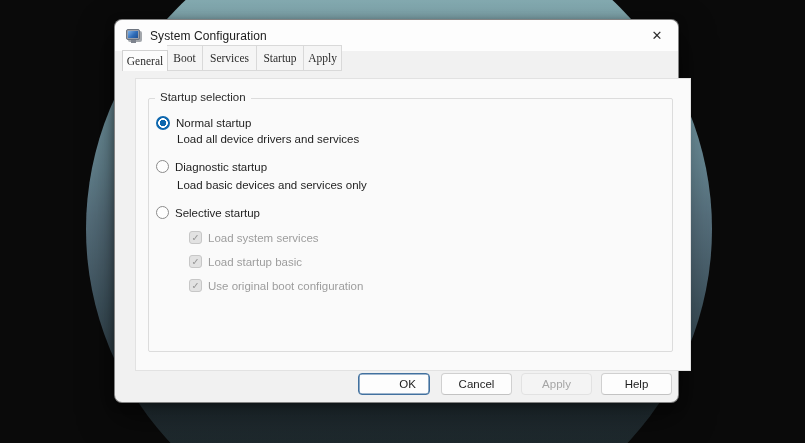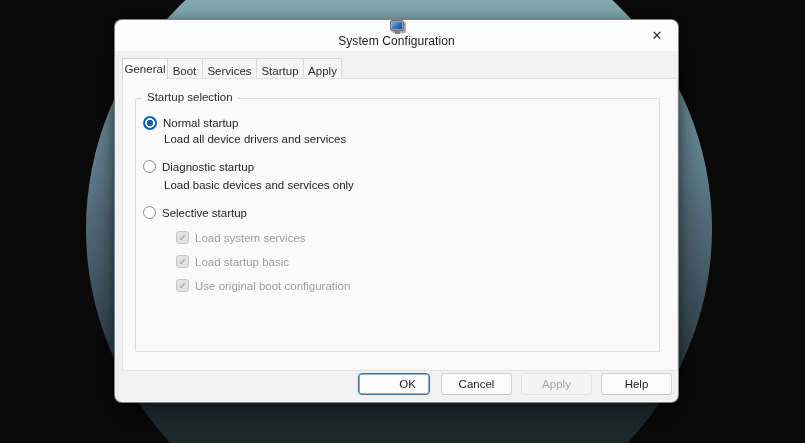--- a/index.html
+++ b/index.html
@@ -20,41 +20,41 @@
       radial-gradient(70px 40px at 274px 98px,rgba(93,127,132,.8) 0 30%,rgba(0,0,0,0) 70%),
       radial-gradient(110px 60px at 180px 120px,rgba(10,15,17,.95) 0 40%,rgba(0,0,0,0) 75%),
       radial-gradient(130px 60px at 560px 115px,rgba(18,26,27,.95) 0 40%,rgba(0,0,0,0) 75%),
       linear-gradient(180deg,rgba(30,42,46,0) 0%,rgba(27,38,42,.75) 42%,#131b1e 78%,#0c0f10 100%);}
 
   
   .dialog{position:absolute;left:114px;top:19px;width:565px;height:384px;
     background:#f1f1f1;border:1px solid rgba(40,40,40,.55);border-radius:8px;
     box-shadow:0 14px 34px rgba(0,0,0,.55),0 2px 8px rgba(0,0,0,.35);}
   .titlebar{position:absolute;left:0;top:0;width:100%;height:31px;background:#fdfdfd;
-    border-radius:8px 8px 0 0;display:flex;align-items:center;flex-direction:column;}
+    border-radius:8px 8px 0 0;display:flex;align-items:center;}
   .app-icon{width:16px;height:14px;margin:0 8px 0 11px;position:relative;flex:0 0 auto;}
   .app-icon .frame{position:absolute;left:0;top:0;width:14px;height:11px;background:#9aa0ab;
     border:1px solid #6e7580;border-radius:2px;box-shadow:2px 2px 0 rgba(90,96,105,.55);}
   .app-icon .screen{position:absolute;left:2px;top:2px;width:10px;height:7px;
     background:linear-gradient(135deg,#7db1e8 0%,#2f6cb8 55%,#1d4f92 100%);}
   .app-icon .stand{position:absolute;left:5px;top:11px;width:5px;height:3px;background:#7d838d;}
   .title-text{font-size:12px;color:#1b1b1b;letter-spacing:.1px;}
   .close-btn{position:absolute;right:7px;top:3px;width:28px;height:25px;display:flex;
     align-items:center;justify-content:center;font-size:13px;color:#2f2f2f;cursor:default;
     border-radius:4px;font-family:"DejaVu Sans",sans-serif;}
 
   
-  .tabstrip{position:absolute;left:7px;top:38px;height:21px;display:flex;}
+  .tabstrip{position:absolute;left:7px;top:30px;height:21px;display:flex;align-items:flex-end;font-family:Liberation Serif, serif;}
   .tab{height:26px;background:#f5f5f5;border:1px solid #d9d9d9;border-left:none;
     display:flex;align-items:center;justify-content:center;font-size:11.5px;color:#2d2d2d;
     position:relative;}
   .tab:first-child{border-left:1px solid #d9d9d9;}
   .tab.active{height:21px;background:#fcfcfc;border:1px solid #d2d2d2;border-bottom:none;
     z-index:3;margin-right:-1px;border-radius:1px 1px 0 0;}
-  .tabpage{position:absolute;left:7px;top:58px;width:556px;height:293px;background:#fafafa;
+  .tabpage{position:absolute;left:20px;top:58px;width:556px;height:293px;background:#fafafa;
     border:1px solid #e2e2e2;z-index:1;}
 
   
   .groupbox{position:absolute;left:12px;top:19px;width:525px;height:254px;
     border:1px solid #dcdcdc;border-radius:2px;}
   .group-label{position:absolute;left:6px;top:-8px;background:#fafafa;padding:0 5px;
     font-size:11.5px;color:#2b2b2b;}
 
   .row{position:absolute;display:flex;align-items:center;}
   .row-label{font-size:11.5px;color:#1e1e1e;margin-left:6px;}

